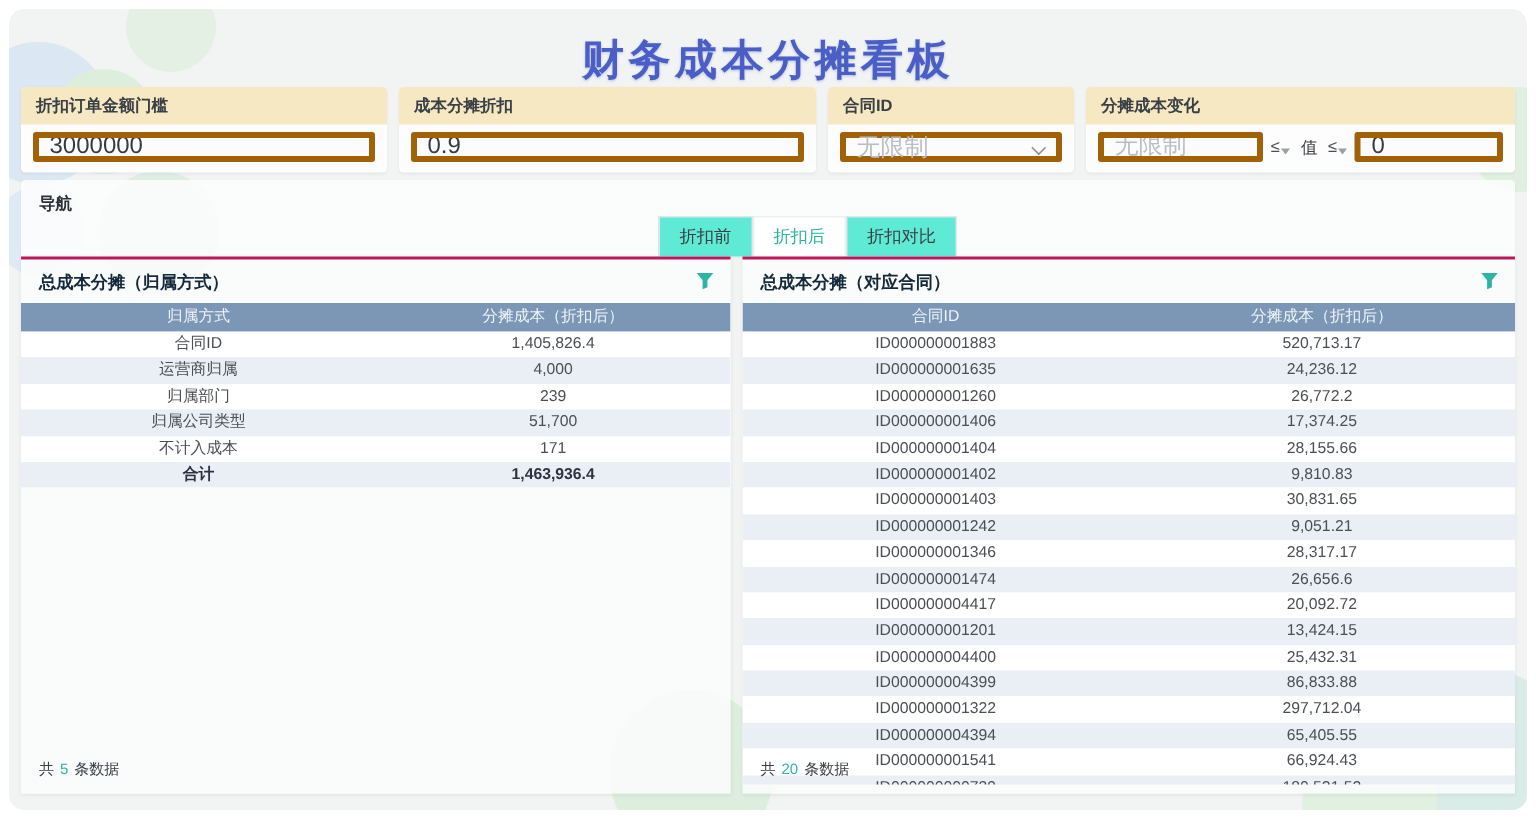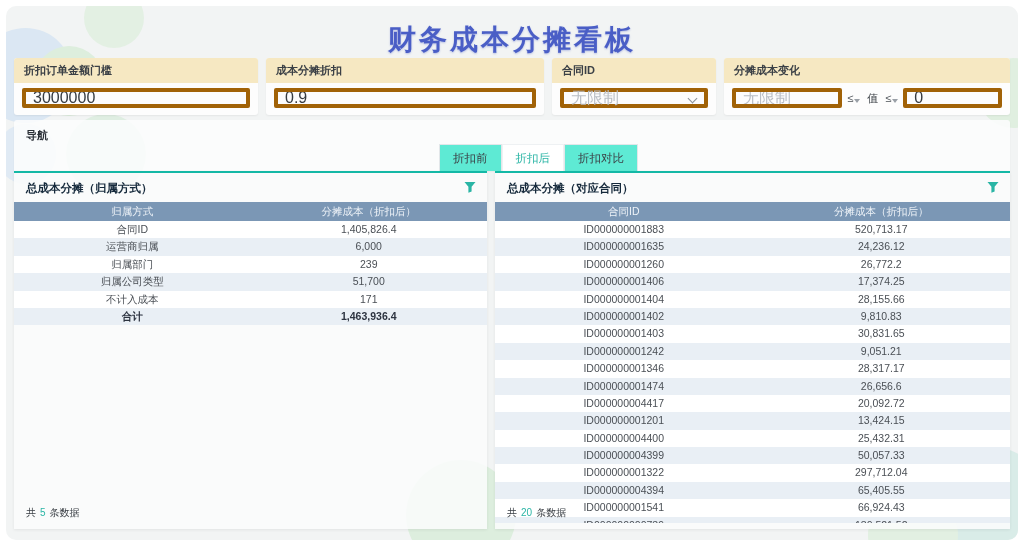--- a/index.html
+++ b/index.html
@@ -63,21 +63,21 @@
   .tabs { position:absolute; left:425px; bottom:0; display:flex; }
   .tab {
     height:27px; line-height:27px; padding:0 13px; font-size:11.5px; color:#3b4046;
     background:#5eead4; cursor:pointer; border:1px solid #e2e6e9; border-bottom:none;
   }
   .tab.active { background:#ffffff; color:#2ab5a5; border-color:#eef1f3; }
 
   .panels { position:relative; z-index:2; display:flex; gap:8px; padding:0 8px; height:358px; }
   .panel {
     position:relative; background:rgba(251,252,252,0.88);
-    border-top:2px solid #14b8a6; box-shadow:0 1px 3px rgba(0,0,0,0.07);
+    border-top:2px solid #be185d; box-shadow:0 1px 3px rgba(0,0,0,0.07);
     overflow:hidden;
   }
   .panel-left { width:473px; flex:none; }
   .panel-right { flex:1; }
   .panel-title { padding:8px 12px 6px 12px; font-size:11.5px; font-weight:bold; color:#15293b; }
   .funnel-btn { position:absolute; right:10px; top:7px; width:14px; height:14px; cursor:pointer; }
 
   .t-head { display:flex; background:#7b97b5; height:19px; }
   .t-hcell { width:50%; text-align:center; font-size:10.5px; color:#eef3f8; line-height:19px;
              white-space:nowrap; overflow:hidden; }
@@ -172,21 +172,21 @@
             <div class="t-hcell">归属方式</div>
             <div class="t-hcell">分摊成本（折扣后）</div>
           </div>
         <div class="t-body">
             <div class="t-row">
               <div class="t-cell">合同ID</div>
               <div class="t-cell">1,405,826.4</div>
             </div>
             <div class="t-row alt">
               <div class="t-cell">运营商归属</div>
-              <div class="t-cell">6,000</div>
+              <div class="t-cell">4,000</div>
             </div>
             <div class="t-row">
               <div class="t-cell">归属部门</div>
               <div class="t-cell">239</div>
             </div>
             <div class="t-row alt">
               <div class="t-cell">归属公司类型</div>
               <div class="t-cell">51,700</div>
             </div>
             <div class="t-row">
@@ -264,21 +264,21 @@
             <div class="t-row alt">
               <div class="t-cell">ID000000001201</div>
               <div class="t-cell">13,424.15</div>
             </div>
             <div class="t-row">
               <div class="t-cell">ID000000004400</div>
               <div class="t-cell">25,432.31</div>
             </div>
             <div class="t-row alt">
               <div class="t-cell">ID000000004399</div>
-              <div class="t-cell">50,057.33</div>
+              <div class="t-cell">86,833.88</div>
             </div>
             <div class="t-row">
               <div class="t-cell">ID000000001322</div>
               <div class="t-cell">297,712.04</div>
             </div>
             <div class="t-row alt">
               <div class="t-cell">ID000000004394</div>
               <div class="t-cell">65,405.55</div>
             </div>
             <div class="t-row">

